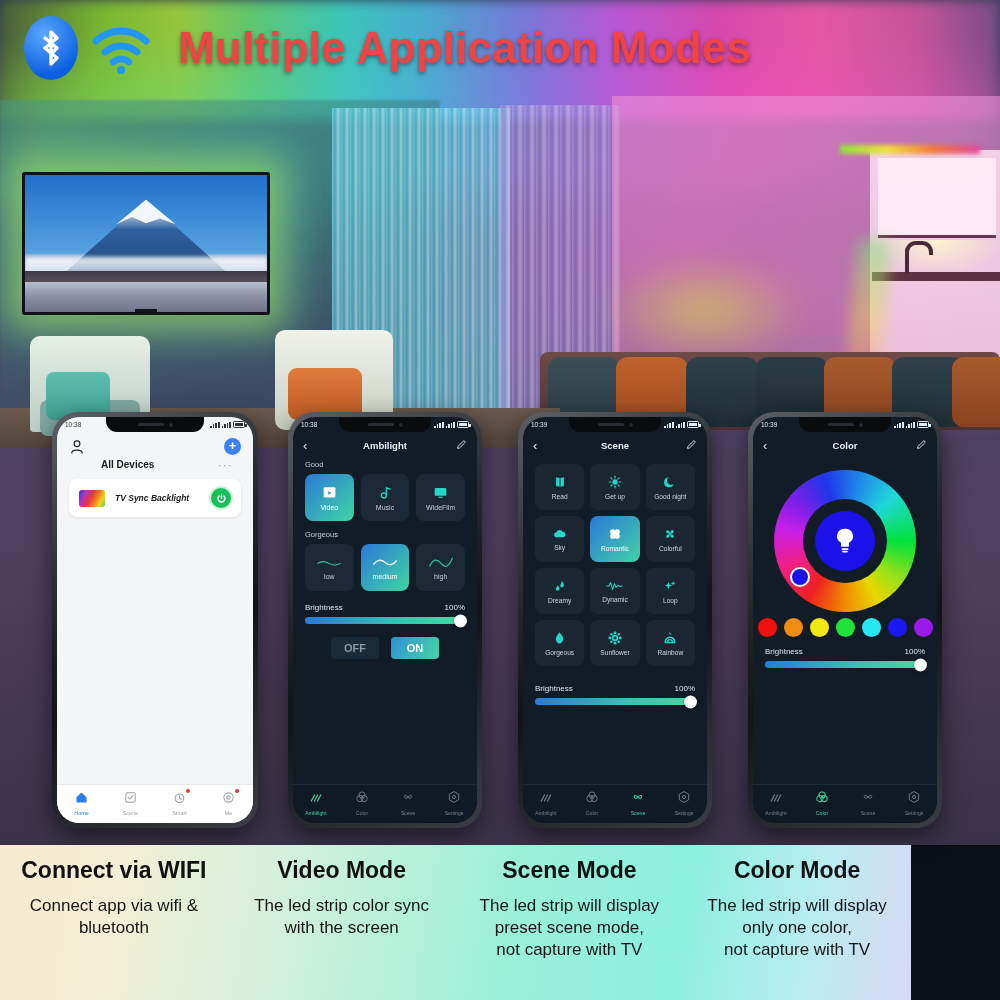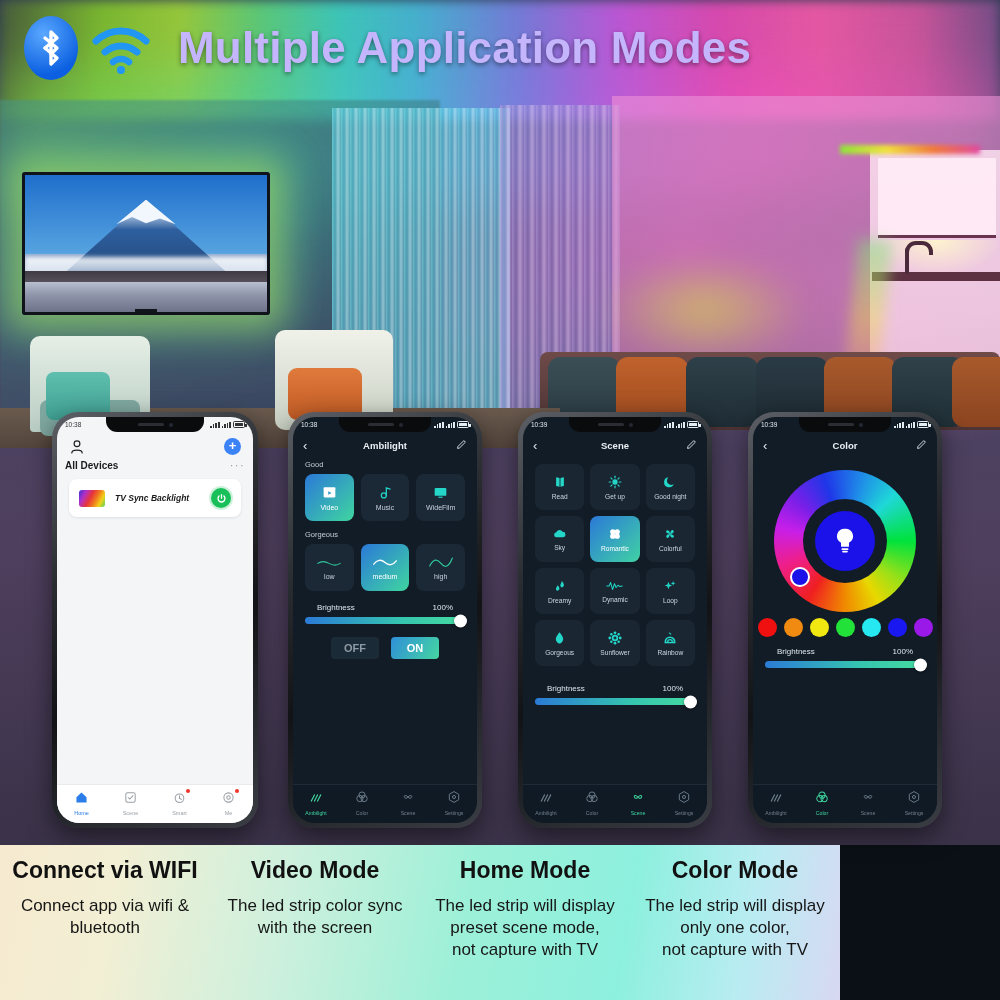--- a/index.html
+++ b/index.html
@@ -133,28 +133,28 @@
     display:flex; align-items:center; gap:12px; padding-left:24px;
     z-index:6;
   }
   .bt-icon {
     width:54px; height:64px; border-radius:27px/32px;
     background:radial-gradient(circle at 36% 28%, #5aa8ff, #0b5fe0 72%);
     display:flex; align-items:center; justify-content:center; flex:none;
   }
   .wifi-icon { width:62px; height:58px; position:relative; flex:none; }
   .page-title {
-    color:#c4b5fd; font-size:44px; font-weight:bold; letter-spacing:.2px;
+    color:#ef4444; font-size:44px; font-weight:bold; letter-spacing:.2px;
     text-shadow:0 2px 5px rgba(0,0,0,.45);
     margin-left:14px; white-space:nowrap;text-align:right;
   }
 
   
   .caption-band {
-    position:absolute; left:0; top:845px; width:840px; height:155px;
+    position:absolute; left:0; top:845px; width:911px; height:155px;
     background:linear-gradient(100deg,#f6ead0 0%, #f2efd4 14%, #cdf0dd 34%, #9df0d8 55%, #8df0de 74%, #b9ecf2 88%, #d8d8f2 100%);
     display:flex; z-index:5;
   }
   .caption { flex:1; text-align:center; padding:12px 6px 0; }
   .caption h3 { font-size:23px; font-weight:bold; color:#111; margin-bottom:11px; white-space:nowrap; }
   .caption p { font-size:17px; color:#161616; line-height:1.28; }
 
   
   .phone {
     position:absolute; z-index:4;
@@ -188,21 +188,21 @@
 
   
   #phone1 { left:52px; top:412px; width:206px; height:416px; }
   .p1-screen { background:#f4f5f7; height:100%; display:flex; flex-direction:column; color:#222; }
   .p1-top { display:flex; align-items:center; justify-content:space-between; padding:6px 12px 2px; }
   .avatar-ic { width:16px; height:16px; }
   .plus-btn {
     width:17px; height:17px; border-radius:50%; background:#3b82f6;
     color:#fff; font-size:13px; line-height:15px; text-align:center; font-weight:bold;
   }
-  .all-devices-row { display:flex; align-items:center; justify-content:space-between; padding:2px 8px 8px; }
+  .all-devices-row { display:flex; justify-content:space-between; padding:2px 20px 8px;margin-left:24px; }
   .all-devices { font-size:10px; font-weight:bold; color:#1b1b1b; }
   .dots { color:#9aa0a6; font-size:11px; letter-spacing:1.4px; }
   .device-card {
     margin:0 12px; background:#fff; border-radius:8px; padding:9px 10px;
     display:flex; align-items:center; gap:10px; box-shadow:0 1px 3px rgba(0,0,0,.09);
   }
   .device-thumb {
     width:26px; height:17px; border-radius:3px; flex:none;
     background:linear-gradient(118deg,#3b2fd0 0%,#b030c8 22%,#e8353a 44%,#f07a1e 62%,#f2d21a 80%,#4fd15a 100%);
   }
@@ -235,21 +235,21 @@
   .tile {
     flex:1; height:47px; border-radius:8px; background:#1b2936;
     display:flex; flex-direction:column; align-items:center; justify-content:center; gap:4px;
   }
   .tile.active { background:linear-gradient(135deg,#2b79d8,#3fd6a0); }
   .tile .tl { font-size:7px; color:#c7d2db; }
   .tile.active .tl { color:#fff; }
 
   .bright-row {
     display:flex; align-items:flex-end; justify-content:space-between;
-    padding:0 24px; margin-bottom:5px;
+    padding:0 12px; margin-bottom:5px;
   }
   .bright-row .bl { font-size:8px; color:#dce5ec; }
   .bright-row .bv { font-size:8px; color:#dce5ec; }
   .slider { margin:0 12px; height:7px; border-radius:4px; position:relative;
     background:linear-gradient(90deg,#2b7bd6,#35c5b0 60%,#45dba0); }
   .slider .knob {
     position:absolute; right:-2px; top:50%; transform:translateY(-50%);
     width:13px; height:13px; border-radius:50%; background:#fff;
     box-shadow:0 1px 3px rgba(0,0,0,.45);
   }
@@ -892,21 +892,21 @@
     <h3>Connect via WIFI</h3>
     <p style="white-space: pre-line;">Connect app via wifi &amp;
 bluetooth</p>
   </div>
   <div class="caption">
     <h3>Video Mode</h3>
     <p style="white-space: pre-line;">The led strip color sync
 with the screen</p>
   </div>
   <div class="caption">
-    <h3>Home Mode</h3>
+    <h3>Scene Mode</h3>
     <p style="white-space: pre-line;">The led strip will display
 preset scene mode,
 not capture with TV</p>
   </div>
   <div class="caption">
     <h3>Color Mode</h3>
     <p style="white-space: pre-line;">The led strip will display
 only one color,
 not capture with TV</p>
   </div>

